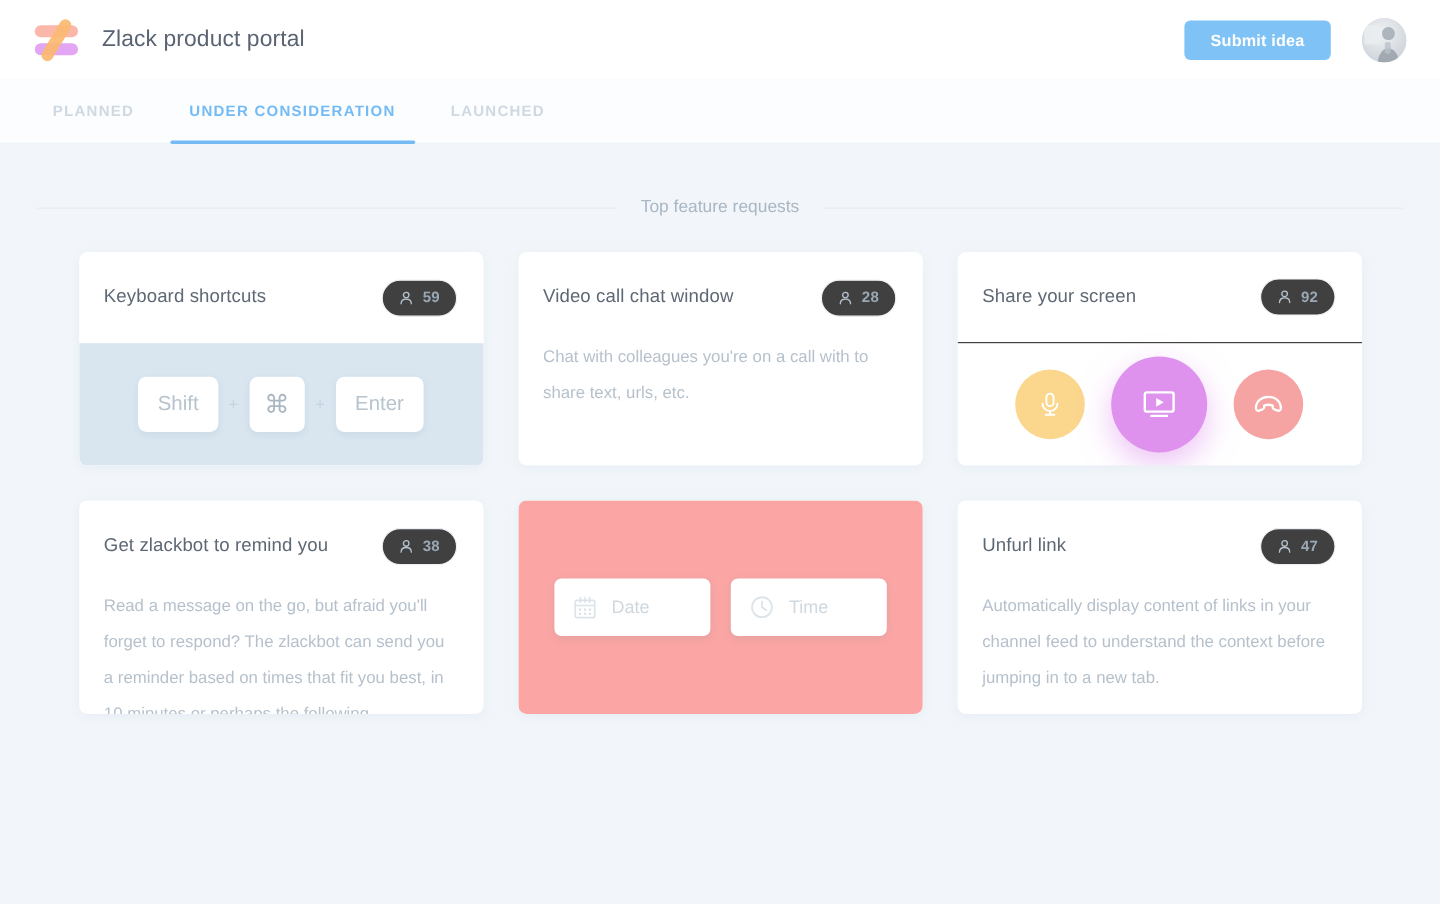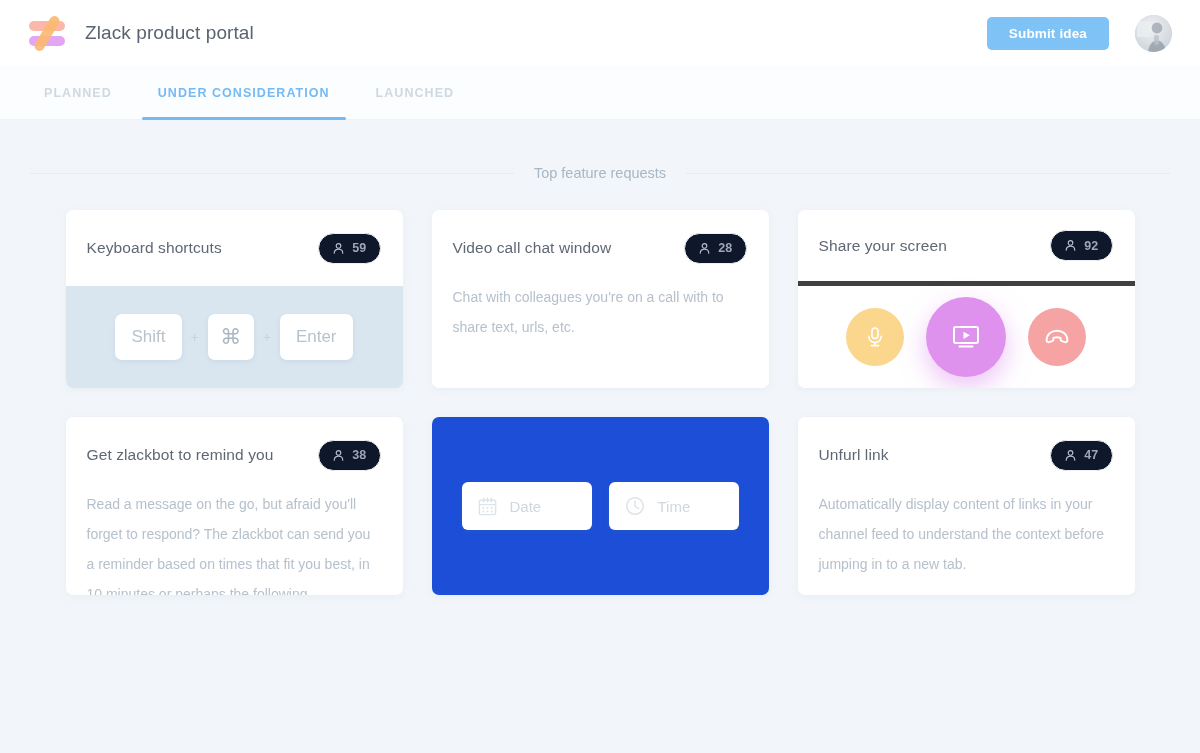--- a/index.html
+++ b/index.html
@@ -185,41 +185,41 @@
   }
 
   .card-head {
     height: 76px;
     flex: none;
     display: flex;
     align-items: center;
     padding: 0 22px 0 21px;
     gap: 10px;
   }
-  .card.with-divider .card-head { border-bottom: 5px solid #404040; }
+  .card.with-divider .card-head { border-bottom: 1px solid #404040; }
 
   .card-title {
     font-size: 15.5px;
     color: #5e6874;
     font-weight: normal;
     letter-spacing: .1px;
   }
 
   .vote-badge {
     margin-left: auto;
     display: flex;
     align-items: center;
     justify-content: center;
     gap: 7px;
     min-width: 58px;
     height: 31px;
     padding: 0 13px;
     border: 1px solid #edf1f5;
     border-radius: 16px;
-    background: #0f172a;
+    background: #404040;
     cursor: pointer;
     flex: none;
   }
   .vote-badge .count {
     font-size: 12.5px;
     font-weight: bold;
     color: #9aa7b4;
     letter-spacing: .2px;
   }
   .vote-badge svg { display: block; }
@@ -284,21 +284,21 @@
   }
   .call-btn.small { width: 58px; height: 58px; }
   .call-btn.large { width: 80px; height: 80px; }
   .call-btn.mic   { background: #fbd68d; }
   .call-btn.share { background: #de92ee; box-shadow: 0 10px 26px rgba(222,146,238,.55); }
   .call-btn.hang  { background: #f5a3a3; }
 
   
   .panel-datetime {
     flex: 1;
-    background: #1d4ed8;
+    background: #fca5a5;
     display: flex;
     align-items: center;
     justify-content: center;
     gap: 17px;
   }
   .dt-field {
     background: #ffffff;
     border-radius: 6px;
     height: 48px;
     width: 130px;

